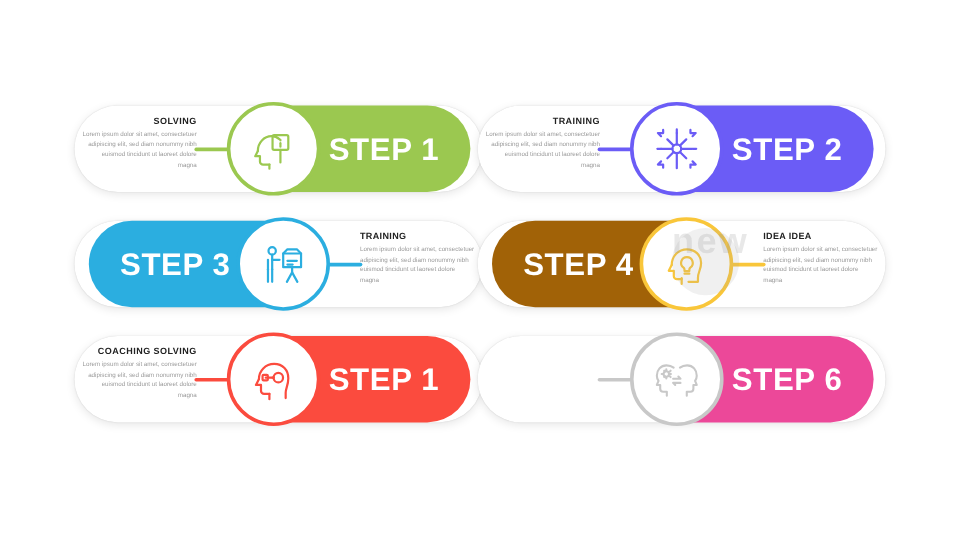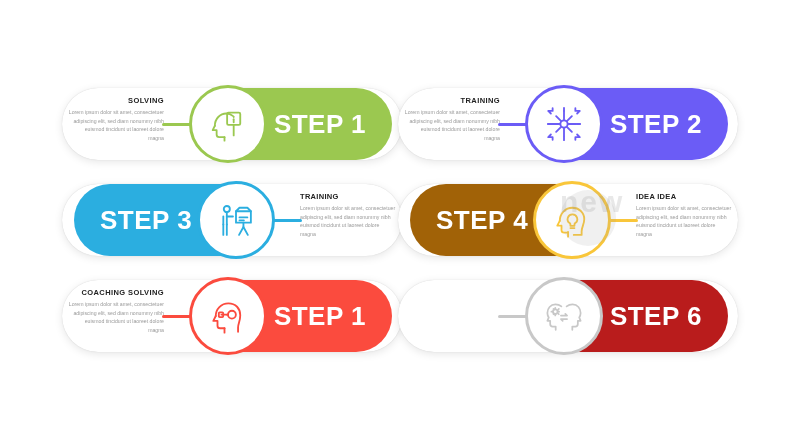--- a/index.html
+++ b/index.html
@@ -261,21 +261,21 @@
           <path d="M16.5 22.5h7.5"></path>
           <rect x="13.5" y="19.8" width="5" height="5.4" rx="1"></rect>
           <circle cx="28.5" cy="22.5" r="4.5"></circle>
           <path d="M24 22.5h-1"></path>
         </svg>
       </span>
     </div>
   </div>
 
   <div class="card ltr" id="card-5" style="left:398px; top:280px;">
-    <div class="pill" style="background: #b91c1c;">
+    <div class="pill" style="background: #ec4899;">
       <div class="pill-label">STEP 6</div>
     </div>
     <div class="connector" style="background: rgb(200, 200, 200);"></div>
     <div class="badge" style="border-color: rgb(200, 200, 200); color: rgb(200, 200, 200);">
       <span>
         <svg viewBox="0 0 48 48" fill="none" stroke="currentColor" stroke-width="2" stroke-linecap="round" stroke-linejoin="round">
           <path d="M21 13c-1.8-1.4-4.2-2.2-6.8-2.2C8.6 10.8 5 15.2 5 20.6c0 2 .6 3.6 1.6 5L5 29.5h3.2v3.6c0 1.6 1.3 2.9 2.9 2.9h3.4v3.8"></path>
           <path d="M27 13c1.8-1.4 4.2-2.2 6.8-2.2 5.6 0 9.2 4.4 9.2 9.8 0 2-.6 3.6-1.6 5l1.6 3.9h-3.2v3.6c0 1.6-1.3 2.9-2.9 2.9h-3.4v3.8"></path>
           <circle cx="14" cy="19" r="2.6"></circle>
           <path d="M14 14.6v1m0 6.8v1m-4.4-4.4h1m6.8 0h1m-6.4-3.1.7.7m4.7 4.7.7.7m0-6.1-.7.7m-4.7 4.7-.7.7"></path>

